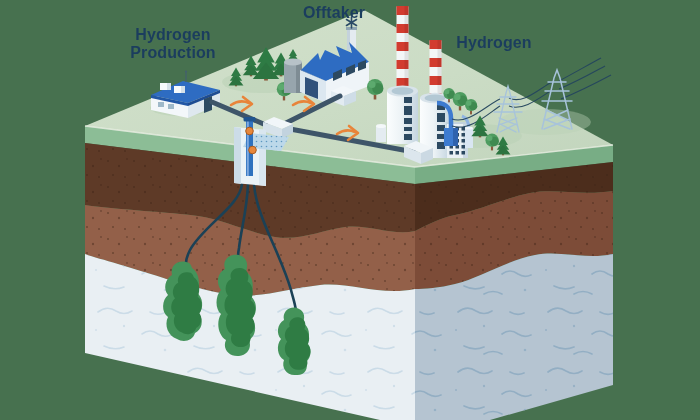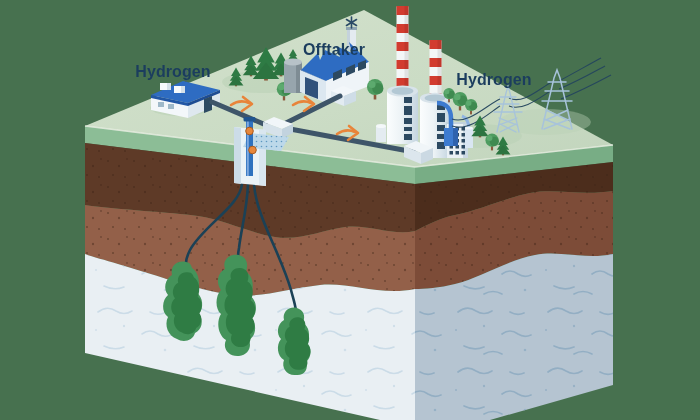--- a/index.html
+++ b/index.html
@@ -1,18 +1,18 @@
 <!DOCTYPE html>
 <html><head>
 <meta charset="utf-8">
 <style>
   html,body{margin:0;padding:0;width:700px;height:420px;overflow:hidden;background:#47714F;}
   .stage{position:relative;width:700px;height:420px;background:#47714F;font-family:"Liberation Sans",sans-serif;}
   .stage svg{position:absolute;left:0;top:0;}
-  .scene-label{position:absolute;color:#1B3D5E;font-weight:700;font-size:16px;line-height:1.12;text-align:center;letter-spacing:.1px;margin-top:37px;}
+  .scene-label{position:absolute;color:#1B3D5E;font-weight:700;font-size:16px;line-height:1.12;text-align:center;letter-spacing:.1px;}
   .lbl-production{left:108px;top:26px;width:130px;}
   .lbl-offtaker{left:282px;top:4px;width:104px;}
   .lbl-power{left:442px;top:34px;width:104px;}
 </style>
 </head>
 <body>
 
 <div class="stage">
 <svg width="700" height="420" viewBox="0 0 700 420">
   <defs>
@@ -352,20 +352,21 @@
     <use href="#roundTreeDef" transform="translate(460,110) scale(0.9)"></use>
     <use href="#roundTreeDef" transform="translate(471,114) scale(0.75)"></use>
     <use href="#pineDef" transform="translate(480,137) scale(0.72)"></use>
     <use href="#roundTreeDef" transform="translate(492,150) scale(0.82)"></use>
     <use href="#pineDef" transform="translate(503,155) scale(0.62)"></use>
   </g>
 </svg>
 
   <div class="scene-label lbl-production">
     <div>Hydrogen</div>
+    <div>Production</div>
   </div>
   <div class="scene-label lbl-offtaker">
     <div>Offtaker</div>
   </div>
   <div class="scene-label lbl-power">
     <div>Hydrogen</div>
   </div>
 </div>
 
 </body></html>

